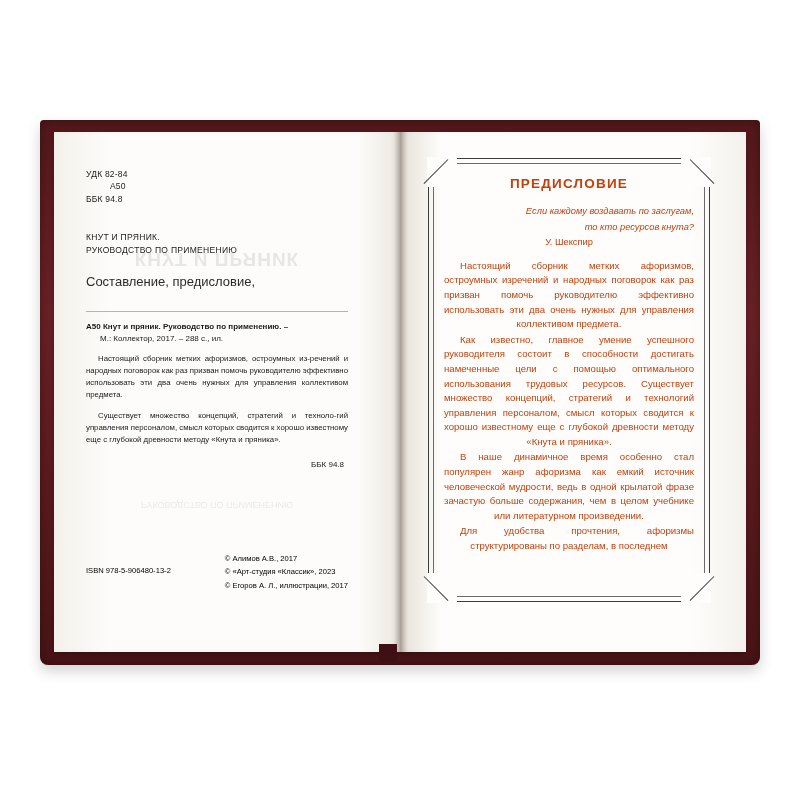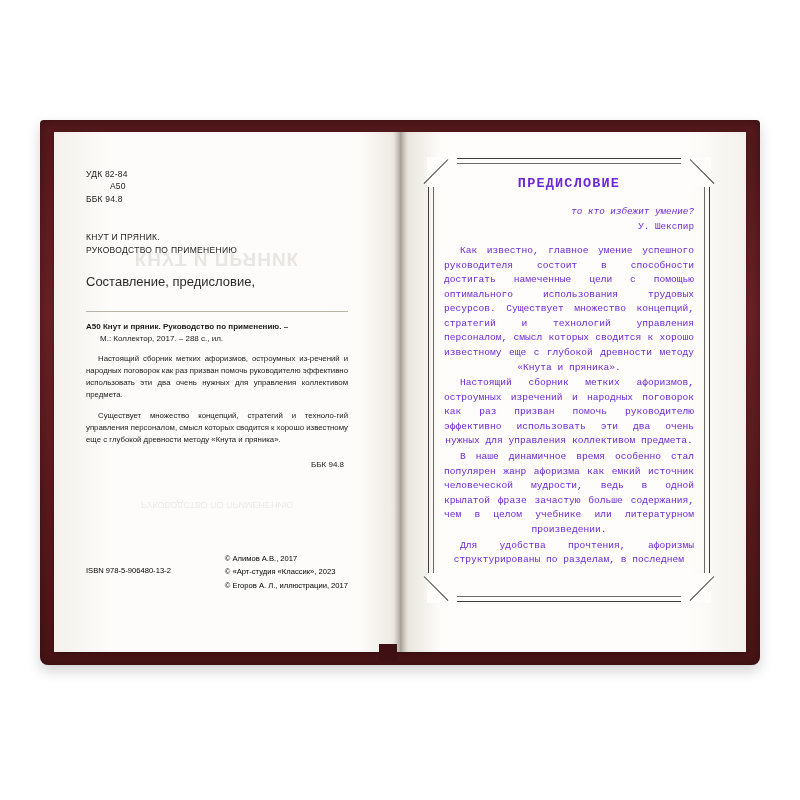--- a/index.html
+++ b/index.html
@@ -229,40 +229,40 @@
     width: 34px;
     height: 1.2px;
     background: #3c3c3c;
   }
 
   .rp-content {
     position: absolute;
     left: 404px;
     top: 56px;
     width: 250px;
-    font-family: Liberation Mono, monospace;
-    color: #6d28d9;
+    font-family: Liberation Sans, sans-serif;
+    color: #c2410c;
   }
   .rp-title {
     text-align: center;
     font-size: 13.5px;
     font-weight: bold;
     letter-spacing: 1.2px;
     margin-bottom: 14px;
   }
   .epigraph {
     font-style: italic;
     font-size: 9.3px;
     line-height: 1.5;
     text-align: right;
     margin-bottom: 2px;
   }
   .epigraph-author {
     font-size: 9.3px;
-    text-align: right;
+    text-align: center;
     margin-bottom: 12px;
   }
   .rp-para {
     font-size: 9.6px;
     line-height: 1.52;
     text-align: justify;
     text-align-last: center;
     text-indent: 16px;
     margin-bottom: 1px;
     hyphens: none;
@@ -337,22 +337,23 @@
       <div class="corner-cut cc bl"></div>
       <div class="corner-cut cc br"></div>
       <div class="diag" style="left:-10px; top:12px; transform: rotate(-45deg);"></div>
       <div class="diag" style="right:-10px; top:12px; transform: rotate(45deg);"></div>
       <div class="diag" style="left:-10px; bottom:12px; transform: rotate(45deg);"></div>
       <div class="diag" style="right:-10px; bottom:12px; transform: rotate(-45deg);"></div>
     </div>
 
     <div class="rp-content">
       <div class="rp-title">ПРЕДИСЛОВИЕ</div>
-      <div class="epigraph">то кто избежит умение?</div>
+      <div class="epigraph">Если каждому воздавать по заслугам,</div>
+      <div class="epigraph">то кто ресурсов кнута?</div>
       <div class="epigraph-author">У. Шекспир</div>
+      <div class="rp-para">Настоящий сборник метких афоризмов, остроумных изречений и народных поговорок как раз призван помочь руководителю эффективно использовать эти два очень нужных для управления коллективом предмета.</div>
       <div class="rp-para">Как известно, главное умение успешного руководителя состоит в способности достигать намеченные цели с помощью оптимального использования трудовых ресурсов. Существует множество концепций, стратегий и технологий управления персоналом, смысл которых сводится к хорошо известному еще с глубокой древности методу «Кнута и пряника».</div>
-      <div class="rp-para">Настоящий сборник метких афоризмов, остроумных изречений и народных поговорок как раз призван помочь руководителю эффективно использовать эти два очень нужных для управления коллективом предмета.</div>
       <div class="rp-para">В наше динамичное время особенно стал популярен жанр афоризма как емкий источник человеческой мудрости, ведь в одной крылатой фразе зачастую больше содержания, чем в целом учебнике или литературном произведении.</div>
       <div class="rp-para">Для удобства прочтения, афоризмы структурированы по разделам, в последнем</div>
     </div>
 
   </div>
 </div>
 
 </body></html>

